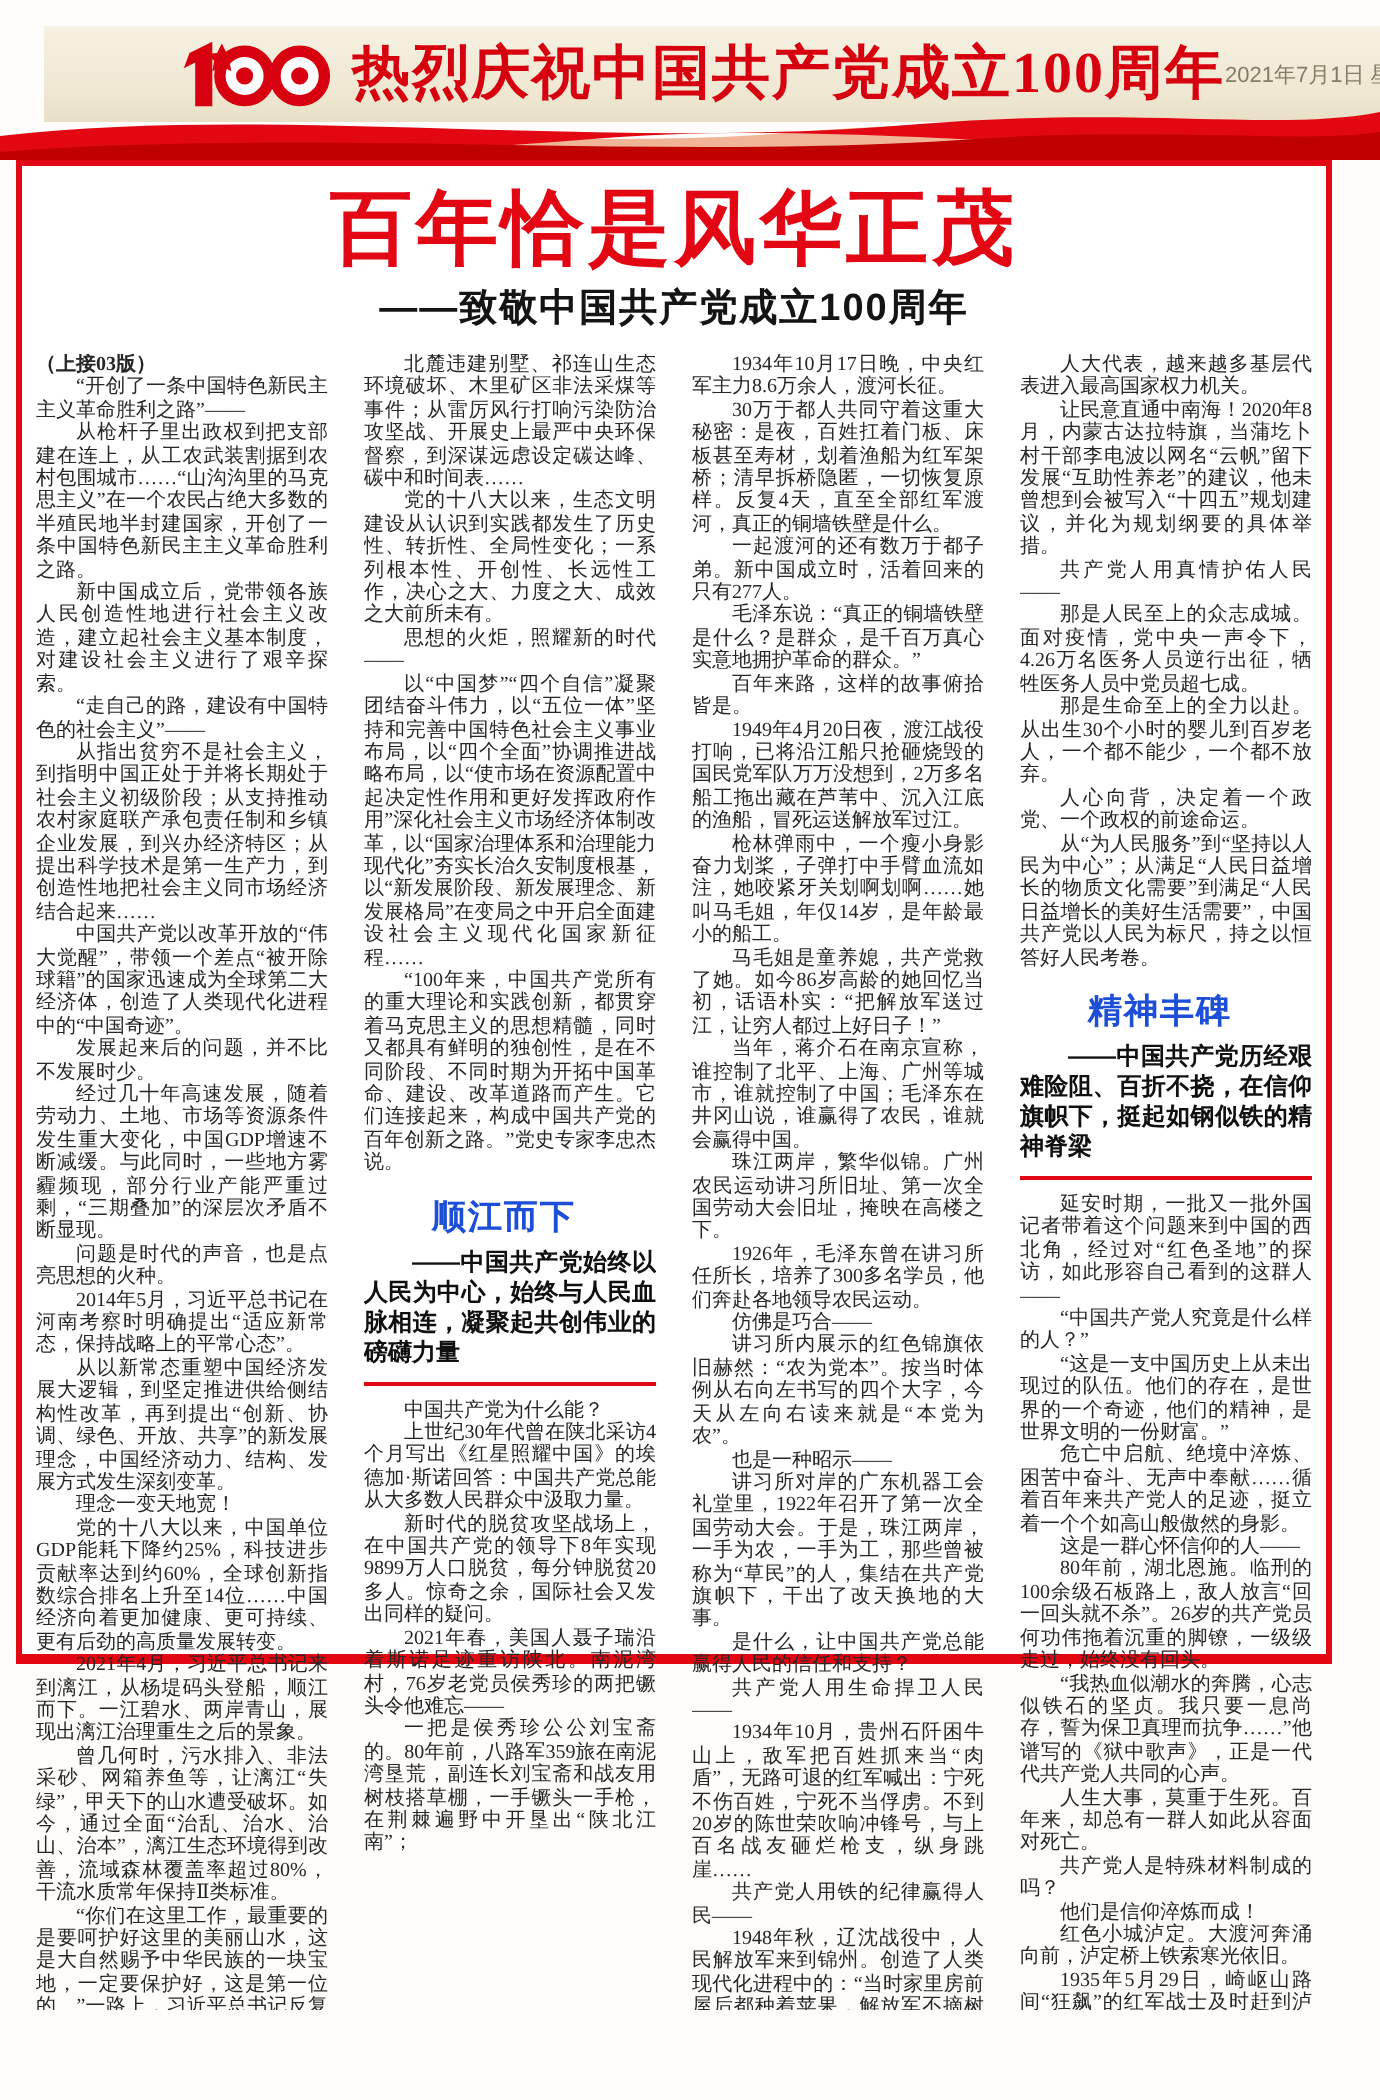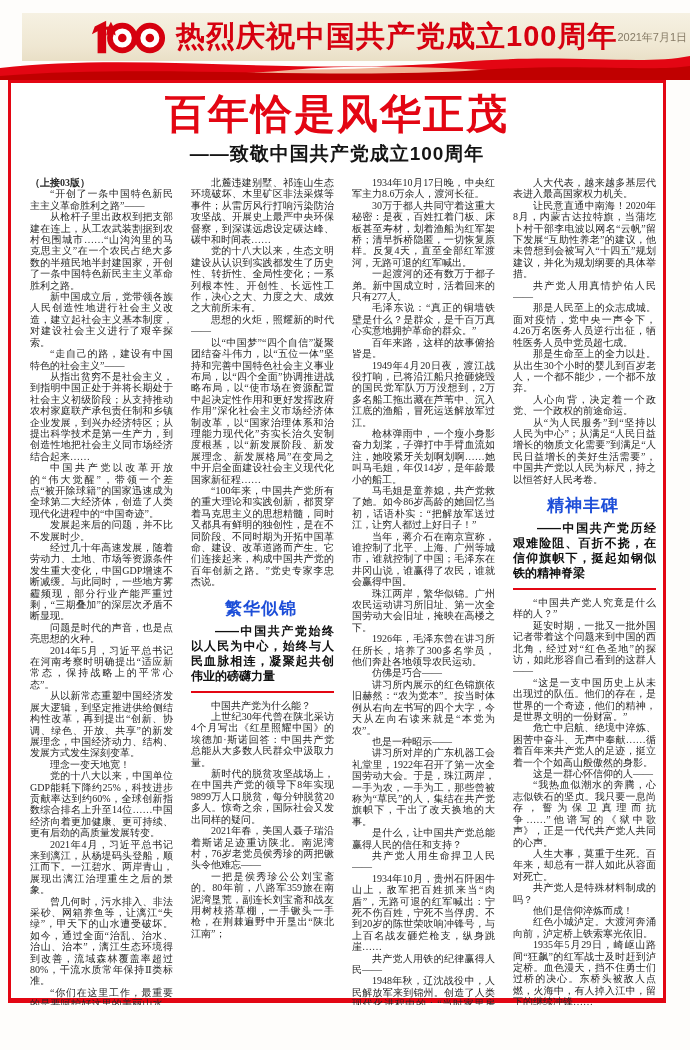--- a/index.html
+++ b/index.html
@@ -9,48 +9,48 @@
     overflow:hidden;
   }
   
   .banner{
     position:absolute;top:13px;left:22px;right:0;height:48px;
     background:linear-gradient(180deg,#f6f1e2 0%,#efe7d2 70%,#e9dfc6 100%);
     display:flex;align-items:center;
   }
   .logo100{margin-left:68px;flex:0 0 auto;display:flex;align-items:center;}
   .banner-title{
-    font-family:Liberation Sans, sans-serif;
+    font-family:Liberation Serif, serif;
     font-weight:bold;font-size:29px;color:#d6000f;letter-spacing:1px;
     margin-left:10px;white-space:nowrap;flex:0 0 auto;
   }
   .banner-right{
     margin-left:auto;display:flex;align-items:center;gap:8px;
     padding-right:10px;flex:0 0 auto;
   }
   .banner-date{font-family:"Liberation Sans",sans-serif;font-size:11px;color:#867b66;white-space:nowrap;}
   
   .ribbon{position:absolute;top:50px;left:0;width:690px;height:30px;}
   
   .content-box{
-    position:absolute;left:8px;right:24px;top:80px;height:923px;
+    position:absolute;left:8px;right:24px;top:80px;height:752px;
     border:3px solid #e30613;border-bottom-width:5px;background:#fff;
     box-sizing:border-box;
   }
   .headline{ text-align:center;padding-top:10px;height:80px; }
   .headline .title{
     font-family:"Liberation Sans","DejaVu Sans",sans-serif;
     font-weight:900;font-size:41px;line-height:1.05;color:#e30613;letter-spacing:2px;
   }
   .headline .subtitle{
     font-family:"Liberation Sans","DejaVu Sans",sans-serif;
     font-weight:bold;font-size:19px;color:#141414;margin-top:5px;letter-spacing:1px;
   }
   .columns{
-    display:flex;gap:18px;padding:4px 7px 0 7px;height:828px;overflow:hidden;margin-left:12px;
+    display:flex;gap:18px;padding:4px 7px 0 7px;height:828px;overflow:hidden;
   }
   .col{flex:1 1 0;overflow:hidden;}
   .col p{margin:0;font-size:10px;line-height:11.4px;text-align:justify;
     text-indent:2em;color:#262626;}
   .col p.note{text-indent:0;font-weight:bold;}
   .sec{margin:9px 0 7px 0;border-bottom:2px solid #e30613;padding-bottom:7px;}
   .sec-title{
     font-family:"Liberation Sans",sans-serif;font-weight:bold;font-size:17px;
     color:#1d4ed8;text-indent:2em;margin-bottom:4px;letter-spacing:1px;
   }
@@ -120,32 +120,32 @@
         <p class="p">“你们在这里工作，最重要的是要呵护好这里的美丽山水，这是大自然赐予中华民族的一块宝地，一定要保护好，这是第一位的。”一路上，习近平总书记反复叮嘱当地负责同志。</p>
         <p class="p">“绿水青山就是金山银山”“人不负青山，青山定不负人”——破解发展与保护之间的看似两难，一种人与自然和谐共生的发展道路，呈现在世人面前。</p>
       </div>
     <div class="col">
         <p class="p">北麓违建别墅、祁连山生态环境破坏、木里矿区非法采煤等事件；从雷厉风行打响污染防治攻坚战、开展史上最严中央环保督察，到深谋远虑设定碳达峰、碳中和时间表……</p>
         <p class="p">党的十八大以来，生态文明建设从认识到实践都发生了历史性、转折性、全局性变化；一系列根本性、开创性、长远性工作，决心之大、力度之大、成效之大前所未有。</p>
         <p class="p">思想的火炬，照耀新的时代——</p>
         <p class="p">以“中国梦”“四个自信”凝聚团结奋斗伟力，以“五位一体”坚持和完善中国特色社会主义事业布局，以“四个全面”协调推进战略布局，以“使市场在资源配置中起决定性作用和更好发挥政府作用”深化社会主义市场经济体制改革，以“国家治理体系和治理能力现代化”夯实长治久安制度根基，以“新发展阶段、新发展理念、新发展格局”在变局之中开启全面建设社会主义现代化国家新征程……</p>
         <p class="p">“100年来，中国共产党所有的重大理论和实践创新，都贯穿着马克思主义的思想精髓，同时又都具有鲜明的独创性，是在不同阶段、不同时期为开拓中国革命、建设、改革道路而产生。它们连接起来，构成中国共产党的百年创新之路。”党史专家李忠杰说。</p>
         <div class="sec">
-          <div class="sec-title">繁华似锦</div>
+          <div class="sec-title">顺江而下</div>
           <div class="sec-sub">——中国共产党始终以人民为中心，始终与人民血脉相连，凝聚起共创伟业的磅礴力量</div>
         </div>
         <p class="p">中国共产党为什么能？</p>
         <p class="p">上世纪30年代曾在陕北采访4个月写出《红星照耀中国》的埃德加·斯诺回答：中国共产党总能从大多数人民群众中汲取力量。</p>
         <p class="p">新时代的脱贫攻坚战场上，在中国共产党的领导下8年实现9899万人口脱贫，每分钟脱贫20多人。惊奇之余，国际社会又发出同样的疑问。</p>
         <p class="p">2021年春，美国人聂子瑞沿着斯诺足迹重访陕北。南泥湾村，76岁老党员侯秀珍的两把镢头令他难忘——</p>
         <p class="p">一把是侯秀珍公公刘宝斋的。80年前，八路军359旅在南泥湾垦荒，副连长刘宝斋和战友用树枝搭草棚，一手镢头一手枪，在荆棘遍野中开垦出“陕北江南”；</p>
       </div>
     <div class="col">
         <p class="p">1934年10月17日晚，中央红军主力8.6万余人，渡河长征。</p>
-        <p class="p">30万于都人共同守着这重大秘密：是夜，百姓扛着门板、床板甚至寿材，划着渔船为红军架桥；清早拆桥隐匿，一切恢复原样。反复4天，直至全部红军渡河，无路可退的红军喊出。</p>
+        <p class="p">30万于都人共同守着这重大秘密：是夜，百姓扛着门板、床板甚至寿材，划着渔船为红军架桥；清早拆桥隐匿，一切恢复原样。反复4天，直至全部红军渡河，真正的铜墙铁壁是什么。</p>
         <p class="p">一起渡河的还有数万于都子弟。新中国成立时，活着回来的只有277人。</p>
         <p class="p">毛泽东说：“真正的铜墙铁壁是什么？是群众，是千百万真心实意地拥护革命的群众。”</p>
         <p class="p">百年来路，这样的故事俯拾皆是。</p>
         <p class="p">1949年4月20日夜，渡江战役打响，已将沿江船只抢砸烧毁的国民党军队万万没想到，2万多名船工拖出藏在芦苇中、沉入江底的渔船，冒死运送解放军过江。</p>
         <p class="p">枪林弹雨中，一个瘦小身影奋力划桨，子弹打中手臂血流如注，她咬紧牙关划啊划啊……她叫马毛姐，年仅14岁，是年龄最小的船工。</p>
         <p class="p">马毛姐是童养媳，共产党救了她。如今86岁高龄的她回忆当初，话语朴实：“把解放军送过江，让穷人都过上好日子！”</p>
         <p class="p">当年，蒋介石在南京宣称，谁控制了北平、上海、广州等城市，谁就控制了中国；毛泽东在井冈山说，谁赢得了农民，谁就会赢得中国。</p>
         <p class="p">珠江两岸，繁华似锦。广州农民运动讲习所旧址、第一次全国劳动大会旧址，掩映在高楼之下。</p>
         <p class="p">1926年，毛泽东曾在讲习所任所长，培养了300多名学员，他们奔赴各地领导农民运动。</p>
         <p class="p">仿佛是巧合——</p>
@@ -165,25 +165,26 @@
         <p class="p">让民意直通中南海！2020年8月，内蒙古达拉特旗，当蒲圪卜村干部李电波以网名“云帆”留下发展“互助性养老”的建议，他未曾想到会被写入“十四五”规划建议，并化为规划纲要的具体举措。</p>
         <p class="p">共产党人用真情护佑人民——</p>
         <p class="p">那是人民至上的众志成城。面对疫情，党中央一声令下，4.26万名医务人员逆行出征，牺牲医务人员中党员超七成。</p>
         <p class="p">那是生命至上的全力以赴。从出生30个小时的婴儿到百岁老人，一个都不能少，一个都不放弃。</p>
         <p class="p">人心向背，决定着一个政党、一个政权的前途命运。</p>
         <p class="p">从“为人民服务”到“坚持以人民为中心”；从满足“人民日益增长的物质文化需要”到满足“人民日益增长的美好生活需要”，中国共产党以人民为标尺，持之以恒答好人民考卷。</p>
         <div class="sec">
           <div class="sec-title">精神丰碑</div>
           <div class="sec-sub">——中国共产党历经艰难险阻、百折不挠，在信仰旗帜下，挺起如钢似铁的精神脊梁</div>
         </div>
+        <p class="p">延安时期，一批又一批外国记者带着这个问题来到中国的西北角，经过对“红色圣地”的探访，如此形容自己看到的这群人——</p>
         <p class="p">“中国共产党人究竟是什么样的人？”</p>
-        <p class="p">延安时期，一批又一批外国记者带着这个问题来到中国的西北角，经过对“红色圣地”的探访，如此形容自己看到的这群人——</p>
         <p class="p">“这是一支中国历史上从未出现过的队伍。他们的存在，是世界的一个奇迹，他们的精神，是世界文明的一份财富。”</p>
         <p class="p">危亡中启航、绝境中淬炼、困苦中奋斗、无声中奉献……循着百年来共产党人的足迹，挺立着一个个如高山般傲然的身影。</p>
         <p class="p">这是一群心怀信仰的人——</p>
+        <p class="p">80年前，湖北恩施。临刑的100余级石板路上，敌人放言“回一回头就不杀”。26岁的共产党员何功伟拖着沉重的脚镣，一级级走过，始终没有回头。</p>
         <p class="p">“我热血似潮水的奔腾，心志似铁石的坚贞。我只要一息尚存，誓为保卫真理而抗争……”他谱写的《狱中歌声》，正是一代代共产党人共同的心声。</p>
         <p class="p">人生大事，莫重于生死。百年来，却总有一群人如此从容面对死亡。</p>
         <p class="p">共产党人是特殊材料制成的吗？</p>
         <p class="p">他们是信仰淬炼而成！</p>
         <p class="p">红色小城泸定。大渡河奔涌向前，泸定桥上铁索寒光依旧。</p>
         <p class="p">1935年5月29日，崎岖山路间“狂飙”的红军战士及时赶到泸定桥。血色漫天，挡不住勇士们过桥的决心。东桥头被敌人点燃，火海中，有人掉入江中，留下的继续冲锋……</p>
         <p class="p">许多年后，夺桥勇士之一刘金山摸着胳膊上的大片伤疤给儿子回忆当年的激战：“尽快过去，消灭敌人，这是任务！”</p>
       </div>
   </div>
 </div>

